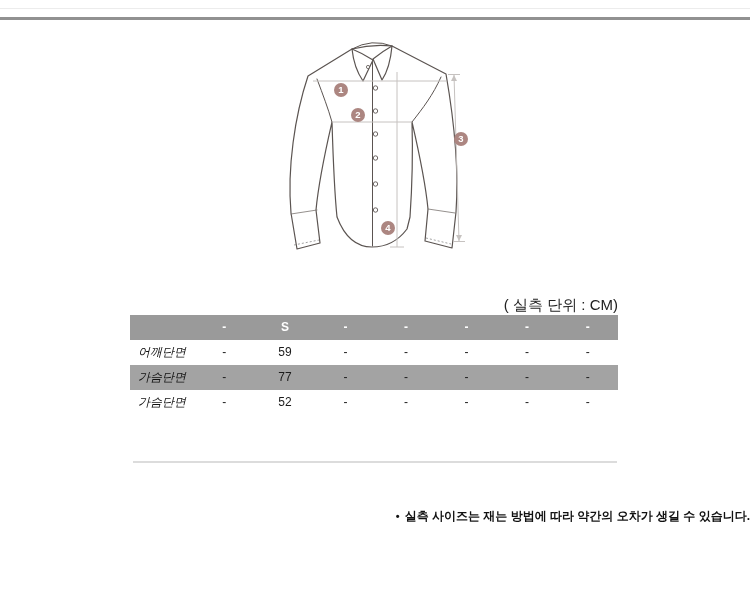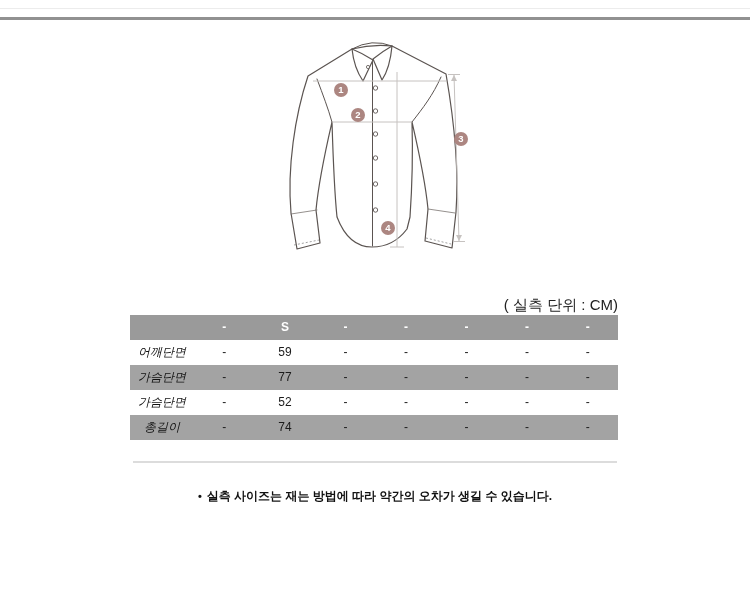--- a/index.html
+++ b/index.html
@@ -38,21 +38,21 @@
   }
   table.size-table tbody tr.alt{background:#a3a3a3;}
   table.size-table tbody td{color:#1b1b1b;}
   table.size-table td.lbl{color:#111;font-style:italic;}
 
   
   .bottom-divider{position:absolute;top:461px;left:133px;width:484px;height:2px;background:#dcdcdc;}
 
   
   .footnote{
-    position:absolute;top:488px;left:0;width:750px;text-align:center;
+    position:absolute;top:508px;left:0;width:750px;text-align:right;
     font-size:12px;font-weight:bold;color:#111;white-space:nowrap;
   }
   .footnote .bullet{margin-right:5px;font-size:11px;}
 
   svg .outline{fill:#ffffff;stroke:#5b5451;stroke-width:1.2;stroke-linejoin:round;stroke-linecap:round;}
   svg .seam{fill:none;stroke:#5b5451;stroke-width:1;stroke-linecap:round;}
   svg .thinseam{fill:none;stroke:#7a7470;stroke-width:.8;stroke-linecap:round;}
   svg .stitch{fill:none;stroke:#8a8a8a;stroke-width:.8;stroke-dasharray:2 2;}
   svg .measure{fill:none;stroke:#c6c2c0;stroke-width:1;}
   svg .measure-fill{fill:#c6c2c0;}
@@ -180,30 +180,20 @@
       <tr>
         <td class="lbl">가슴단면</td>
         <td>-</td>
         <td>52</td>
         <td>-</td>
         <td>-</td>
         <td>-</td>
         <td>-</td>
         <td>-</td>
       </tr>
-      <tr class="alt">
-        <td class="lbl">총길이</td>
-        <td>-</td>
-        <td>74</td>
-        <td>-</td>
-        <td>-</td>
-        <td>-</td>
-        <td>-</td>
-        <td>-</td>
-      </tr>
     </tbody>
   </table>
 
   <div class="bottom-divider"></div>
 
   <div class="footnote">
     <span class="bullet">•</span><span>실측 사이즈는 재는 방법에 따라 약간의 오차가 생길 수 있습니다.</span>
   </div>
 
 </div>

